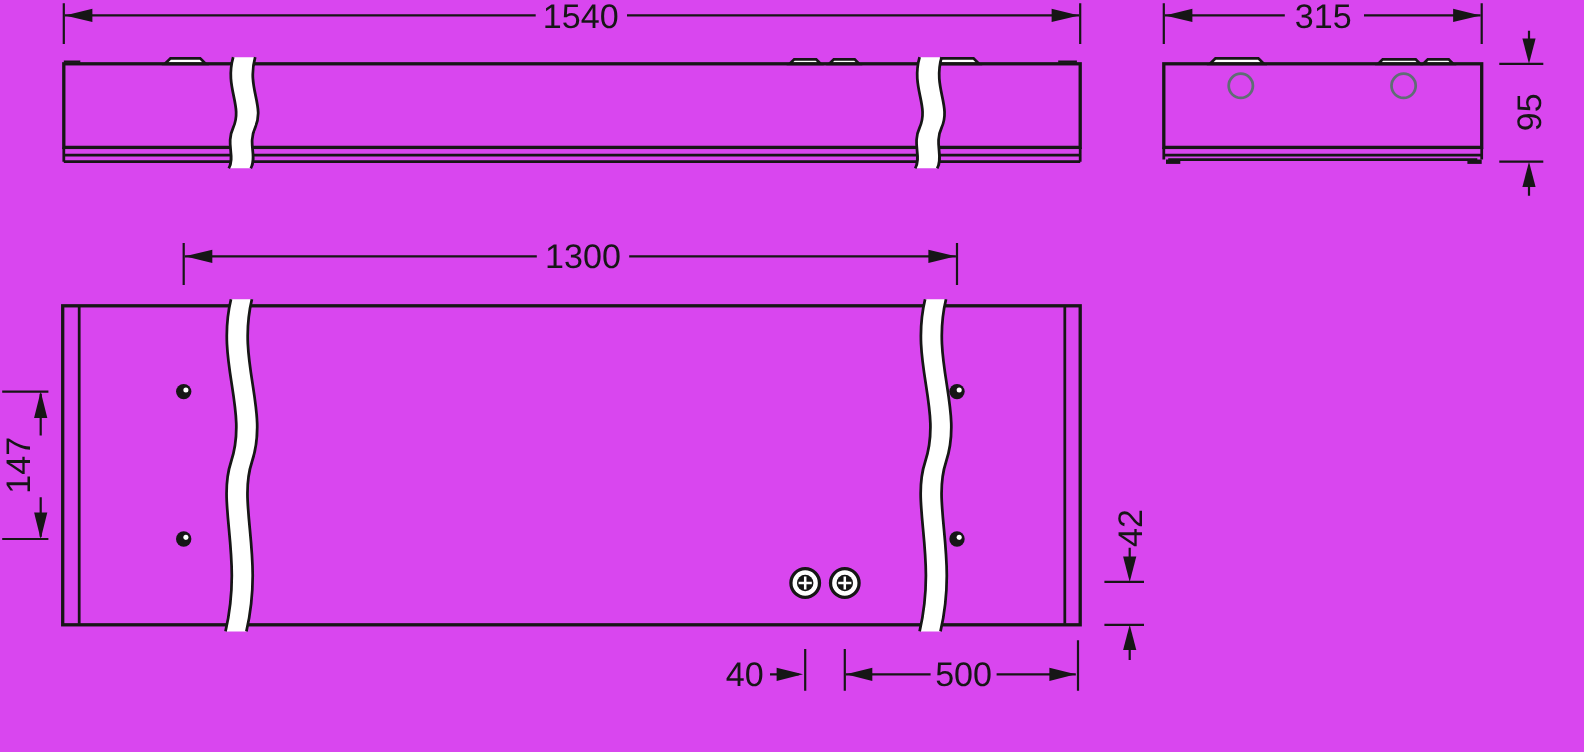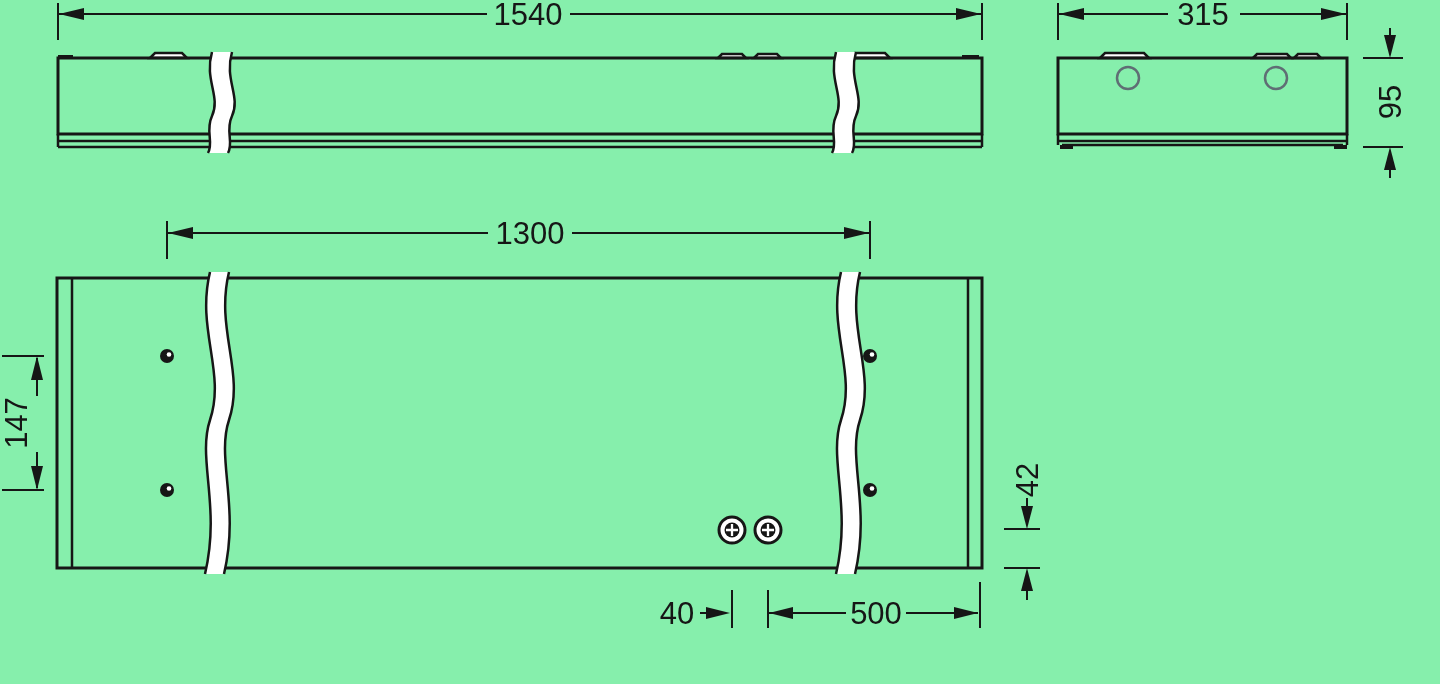--- a/index.html
+++ b/index.html
@@ -1,16 +1,16 @@
 <!DOCTYPE html>
 <html><head>
 <meta charset="utf-8">
 <style>
   html,body{margin:0;padding:0;background:#ffffff;}
-  .canvas{position:relative;width:1440px;height:684px;background:#86efac;overflow:hidden;}
+  .canvas{position:relative;width:1440px;height:684px;background:#d946ef;overflow:hidden;}
   svg{display:block;}
   text{font-family:"Liberation Sans","DejaVu Sans",sans-serif;font-size:31px;fill:#161616;}
   .ol{fill:none;stroke:#161616;stroke-width:3;}
   .ol2{fill:none;stroke:#161616;stroke-width:2.5;}
   .dim{fill:none;stroke:#161616;stroke-width:2;}
   .ah{fill:#161616;stroke:none;}
   .gap{fill:#ffffff;stroke:none;}
   .tab{fill:#ffffff;stroke:#161616;stroke-width:2.5;}
   .knock{fill:none;stroke:#5f6e74;stroke-width:2.5;}
   .foot{fill:#161616;stroke:none;}

